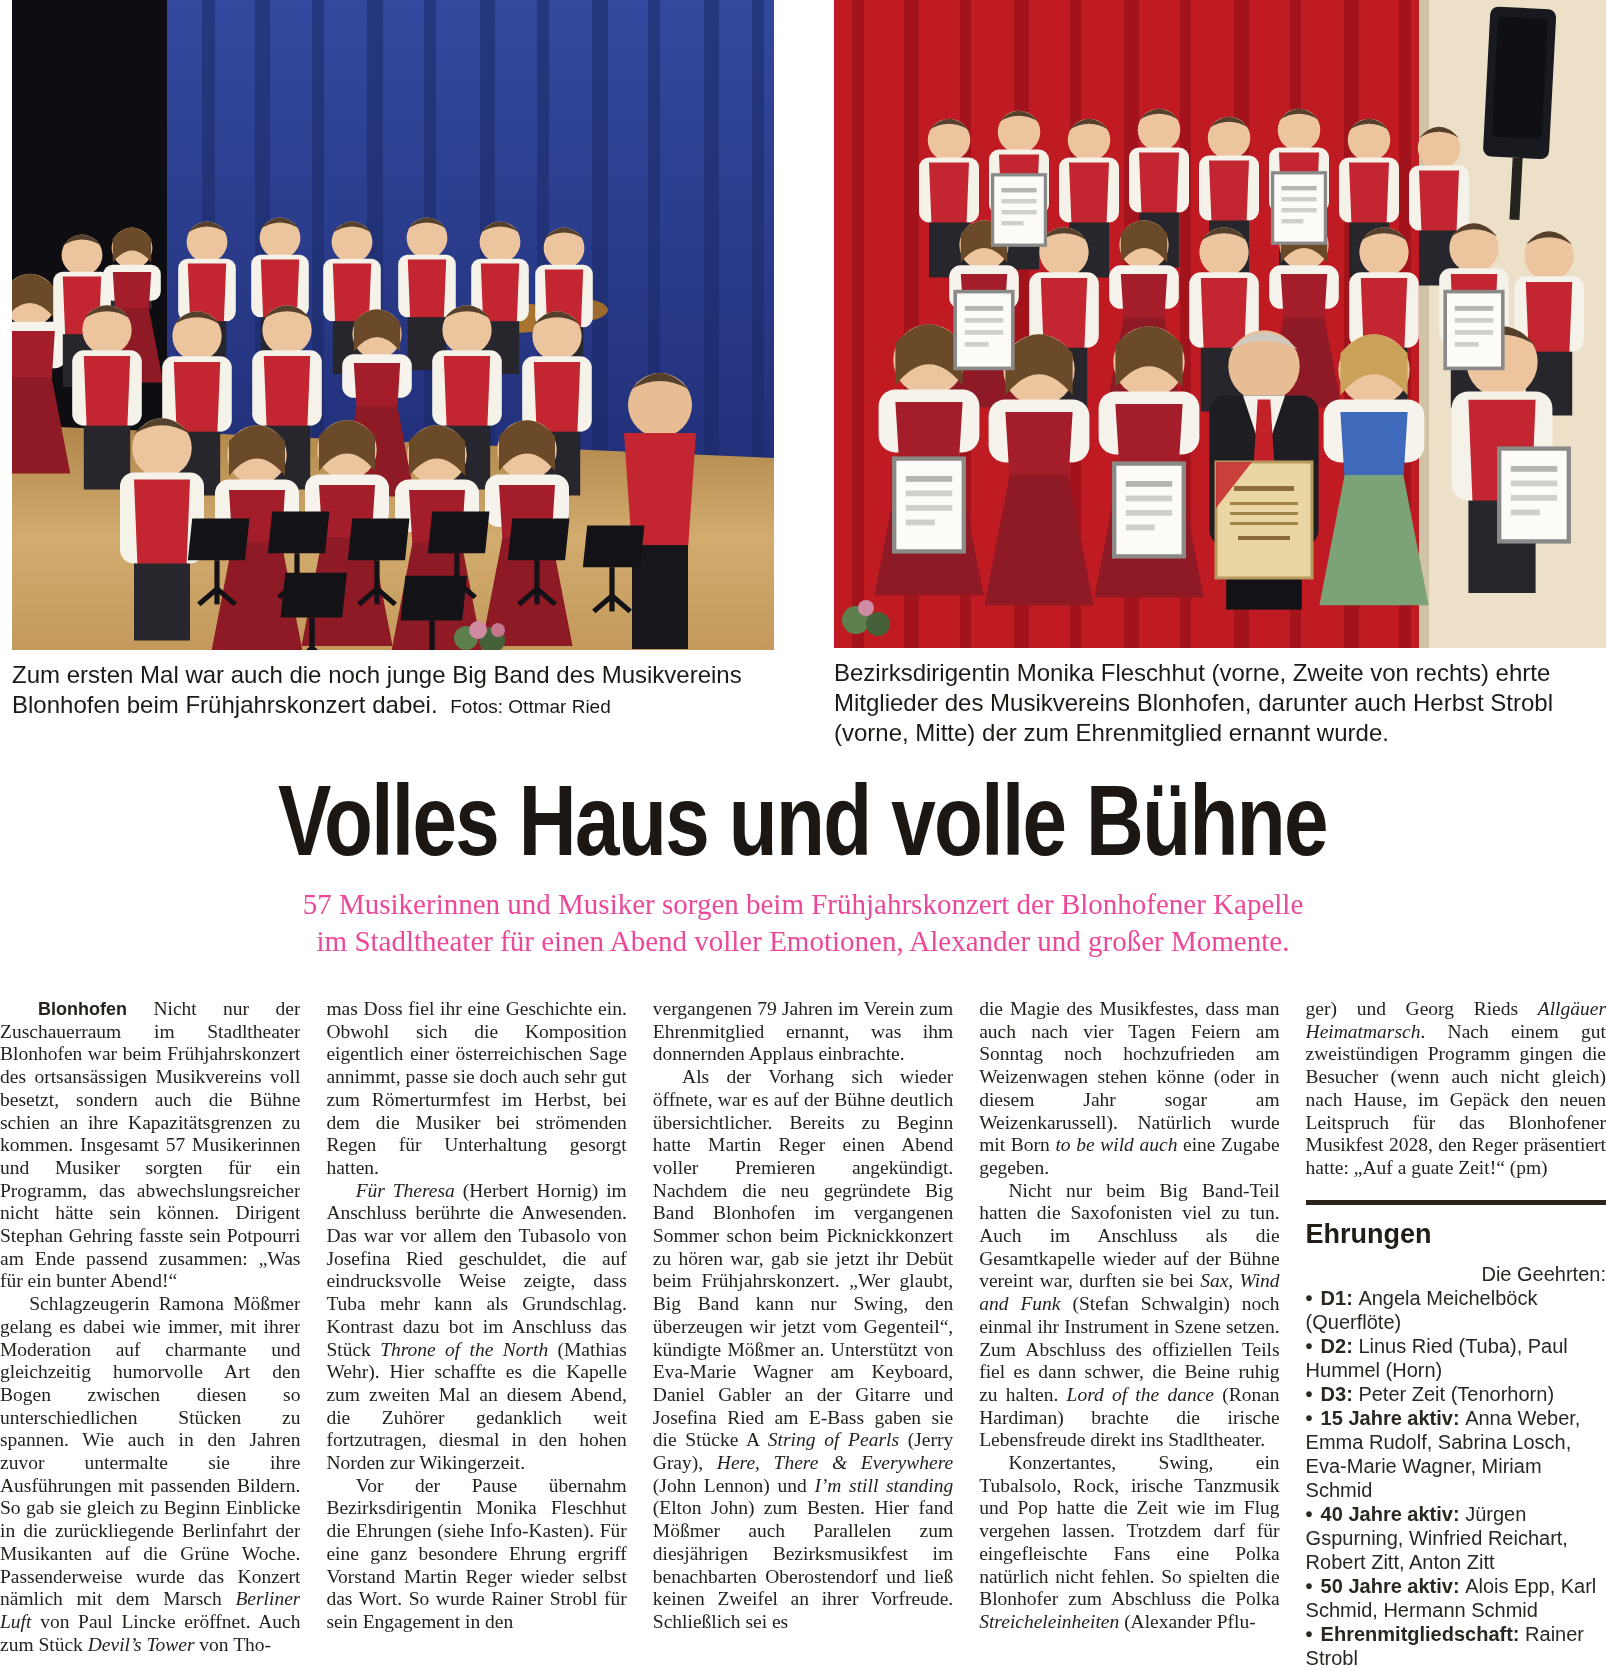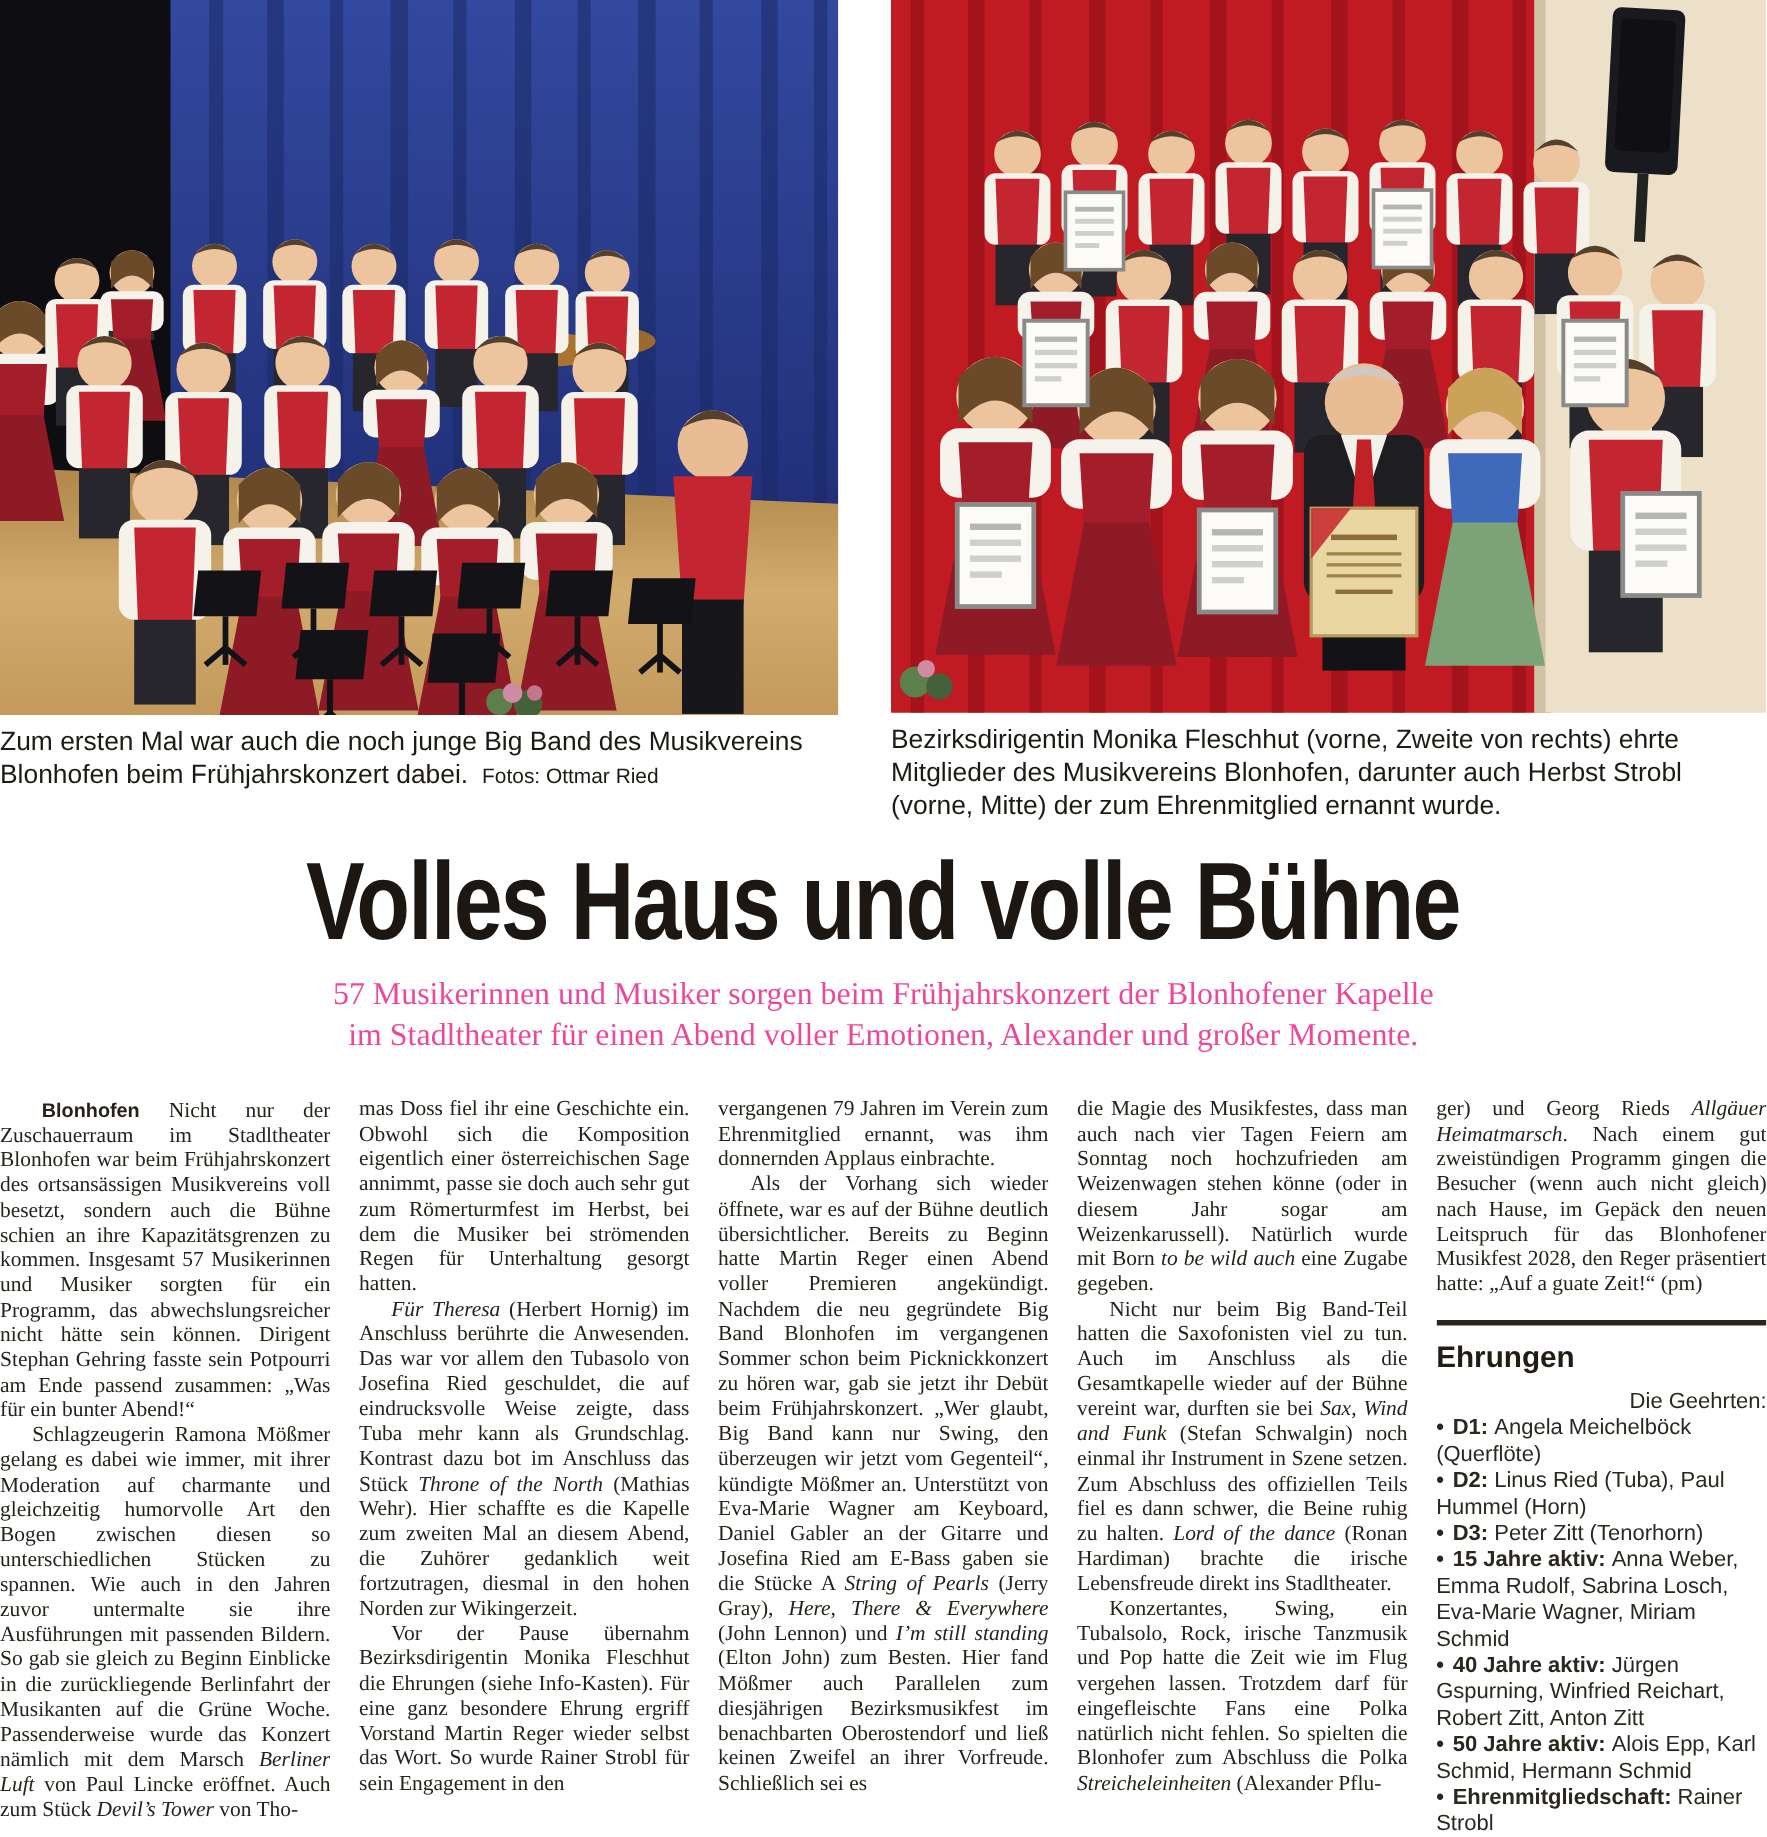--- a/index.html
+++ b/index.html
@@ -1,20 +1,20 @@
 <!DOCTYPE html>
 <html lang="de" style="--curtain-blue: #2e4390; --curtain-red: #c01a22; --vest-red: #c32531; --dirndl-red: #a41d2a; --stage-floor: #c9a267; --wall-beige: #ece1c8; --rule: #2a241d; --text: #26211b;"><head>
 <meta charset="utf-8">
 <style>
   html,body{margin:0;padding:0;background:#ffffff;}
   .page{width:1606px;height:1670px;background:#fff;position:relative;overflow:hidden;
         font-family:"Liberation Serif",serif;color:#26211b;}
   
   .photos-row{display:flex;gap:48px;height:748px;}
-  .photo-fig{margin:0;display:flex;flex-direction:column;}
+  .photo-fig{margin:0;display:flex;flex-direction:column;padding-left:12px;}
   .photo-fig.left{width:762px;}
   .photo-fig.right{width:796px;}
   .photo{height:650px;overflow:hidden;}
   .photo svg{display:block;}
   figcaption{margin-top:10px;font-family:"Liberation Sans",sans-serif;font-size:24px;
              line-height:30px;color:#1d1914;}
   .credit{font-size:19px;margin-left:6px;}
   
   .headline-wrap{text-align:center;margin-top:22px;height:102px;}
   h1.headline{display:inline-block;transform:scaleX(0.8);transform-origin:center;
@@ -296,21 +296,21 @@
         <p><span>Konzertantes, Swing, ein Tubalsolo, Rock, irische Tanzmusik und Pop hatte die Zeit wie im Flug vergehen lassen. Trotzdem darf für eingefleischte Fans eine Polka natürlich nicht fehlen. So spielten die Blonhofer zum Abschluss die Polka </span><span class="it">Streicheleinheiten</span><span> (Alexander Pflu-</span></p>
       </div>
     <div class="col col5">
       <p><span>ger) und Georg Rieds </span><span class="it">Allgäuer Heimatmarsch</span><span>. Nach einem gut zweistündigen Programm gingen die Besucher (wenn auch nicht gleich) nach Hause, im Gepäck den neuen Leitspruch für das Blonhofener Musikfest 2028, den Reger präsentiert hatte: „Auf a guate Zeit!“ (pm)</span></p>
         <aside class="infobox">
         <h2>Ehrungen</h2>
         <p class="intro">Die Geehrten:</p>
         <ul>
             <li><span class="bullet">•</span><b>D1: </b><span>Angela Meichelböck (Querflöte)</span></li>
             <li><span class="bullet">•</span><b>D2: </b><span>Linus Ried (Tuba), Paul Hummel (Horn)</span></li>
-            <li><span class="bullet">•</span><b>D3: </b><span>Peter Zitt (Tenorhorn)</span></li>
+            <li><span class="bullet">•</span><b>D3: </b><span>Peter Zeit (Tenorhorn)</span></li>
             <li><span class="bullet">•</span><b>15 Jahre aktiv: </b><span>Anna Weber, Emma Rudolf, Sabrina Losch, Eva-Marie Wagner, Miriam Schmid</span></li>
             <li><span class="bullet">•</span><b>40 Jahre aktiv: </b><span>Jürgen Gspurning, Winfried Reichart, Robert Zitt, Anton Zitt</span></li>
             <li><span class="bullet">•</span><b>50 Jahre aktiv: </b><span>Alois Epp, Karl Schmid, Hermann Schmid</span></li>
             <li><span class="bullet">•</span><b>Ehrenmitgliedschaft: </b><span>Rainer Strobl</span></li>
           </ul>
       </aside>
     </div>
   </main>
 
 </div>

